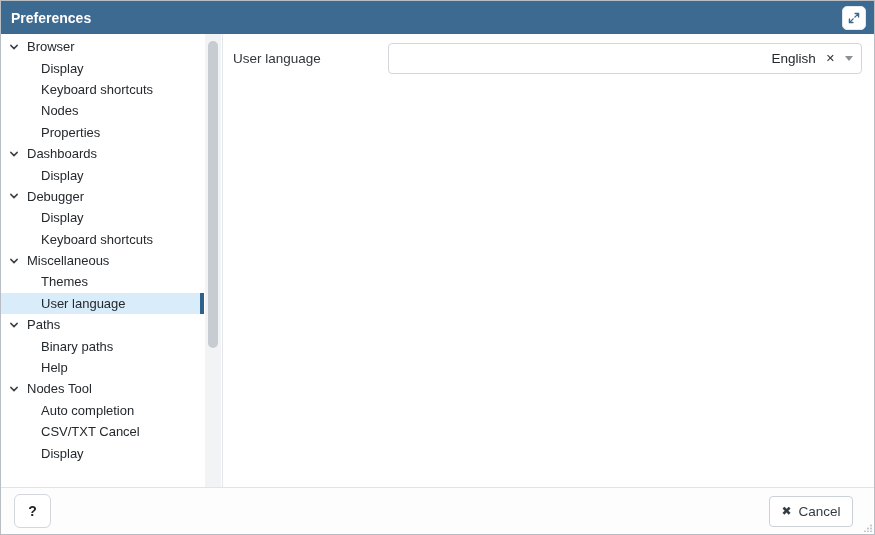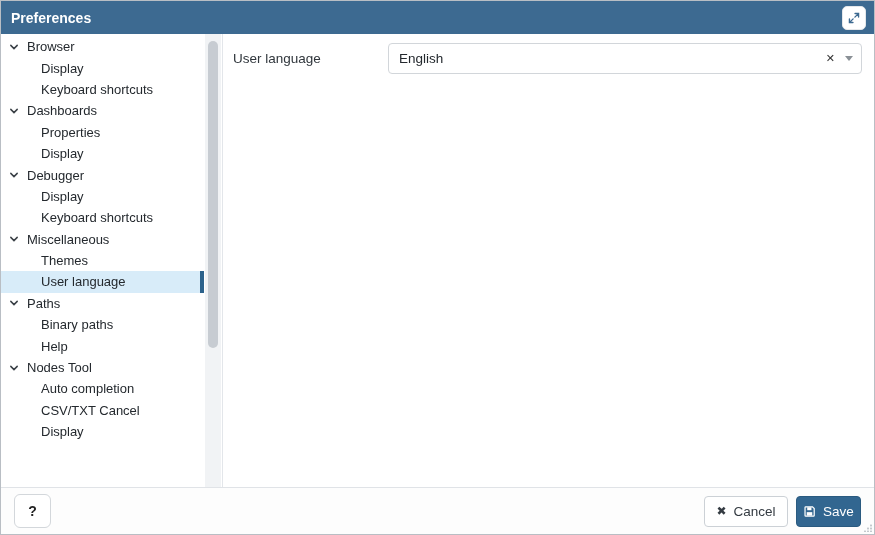--- a/index.html
+++ b/index.html
@@ -40,21 +40,21 @@
   .scroll-thumb {
     position:absolute; top:7px; left:3px; width:10px; height:307px;
     background:#c7ccd2; border-radius:5px;
   }
   
   .main { position:relative; flex:1; background:#fff; }
   .field-label { position:absolute; left:10px; top:17px; font-size:13.5px; color:#30363c; }
   .combo {
     position:absolute; left:165px; right:12px; top:9px; height:31px;
     border:1px solid #d2d6da; border-radius:4px; background:#fff;
-    display:flex; align-items:center; padding:0 8px 0 10px; cursor:pointer;
+    display:flex; align-items:center; padding:0 8px 0 10px; cursor:pointer;text-align:right;
   }
   .combo-value { flex:1; font-size:13.5px; color:#24292e; }
   .combo-clear { font-size:11px; color:#333; padding:0 10px; line-height:1; }
   .combo-caret {
     width:0; height:0; border-left:4.5px solid transparent;
     border-right:4.5px solid transparent; border-top:5px solid #8a9096;
   }
   
   .footer {
     position:absolute; left:0; right:0; bottom:0; height:47px;
@@ -114,32 +114,35 @@
               </svg>
             </span>
           <span class="lbl">Browser</span>
         </div>
         <div class="row child">
             <span class="lbl">Display</span>
           </div>
         <div class="row child">
             <span class="lbl">Keyboard shortcuts</span>
           </div>
+        <div class="row child">
+            <span class="lbl">Nodes</span>
+          </div>
+        <div class="row child">
+            <span class="lbl">Properties</span>
+          </div>
+
         <div class="row group">
           <span class="chev">
               <svg width="10" height="10" viewBox="0 0 10 10">
                 <path d="M1.8 3.4l3.2 3.2 3.2-3.2" stroke="#3a4046" stroke-width="1.5" fill="none" stroke-linecap="round"></path>
               </svg>
             </span>
           <span class="lbl">Dashboards</span>
         </div>
-
-        <div class="row child">
-            <span class="lbl">Properties</span>
-          </div>
         <div class="row child">
             <span class="lbl">Display</span>
           </div>
 
         <div class="row group">
           <span class="chev">
               <svg width="10" height="10" viewBox="0 0 10 10">
                 <path d="M1.8 3.4l3.2 3.2 3.2-3.2" stroke="#3a4046" stroke-width="1.5" fill="none" stroke-linecap="round"></path>
               </svg>
             </span>
@@ -217,26 +220,16 @@
     </div>
   </div>
 
   <div class="footer">
     <button class="help-btn">?</button>
     <span class="spacer"></span>
     <button class="btn cancel-btn">
       <span class="cancel-x">✖</span>
       <span>Cancel</span>
     </button>
-    <button class="btn save-btn">
-      <span style="display:flex">
-        <svg width="13" height="13" viewBox="0 0 16 16">
-          <path d="M2.5 3.2c0-.5.4-.9.9-.9h8.3l2.1 2.1v8.4c0 .5-.4.9-.9.9H3.4c-.5 0-.9-.4-.9-.9V3.2z" fill="none" stroke="#ffffff" stroke-width="1.5"></path>
-          <rect x="5.2" y="2.8" width="5.2" height="3.6" fill="#ffffff"></rect>
-          <rect x="4.6" y="8.8" width="6.8" height="4.3" fill="#ffffff"></rect>
-        </svg>
-      </span>
-      <span>Save</span>
-    </button>
     <span class="grip"></span>
   </div>
 
 </div>
 
 </body></html>

